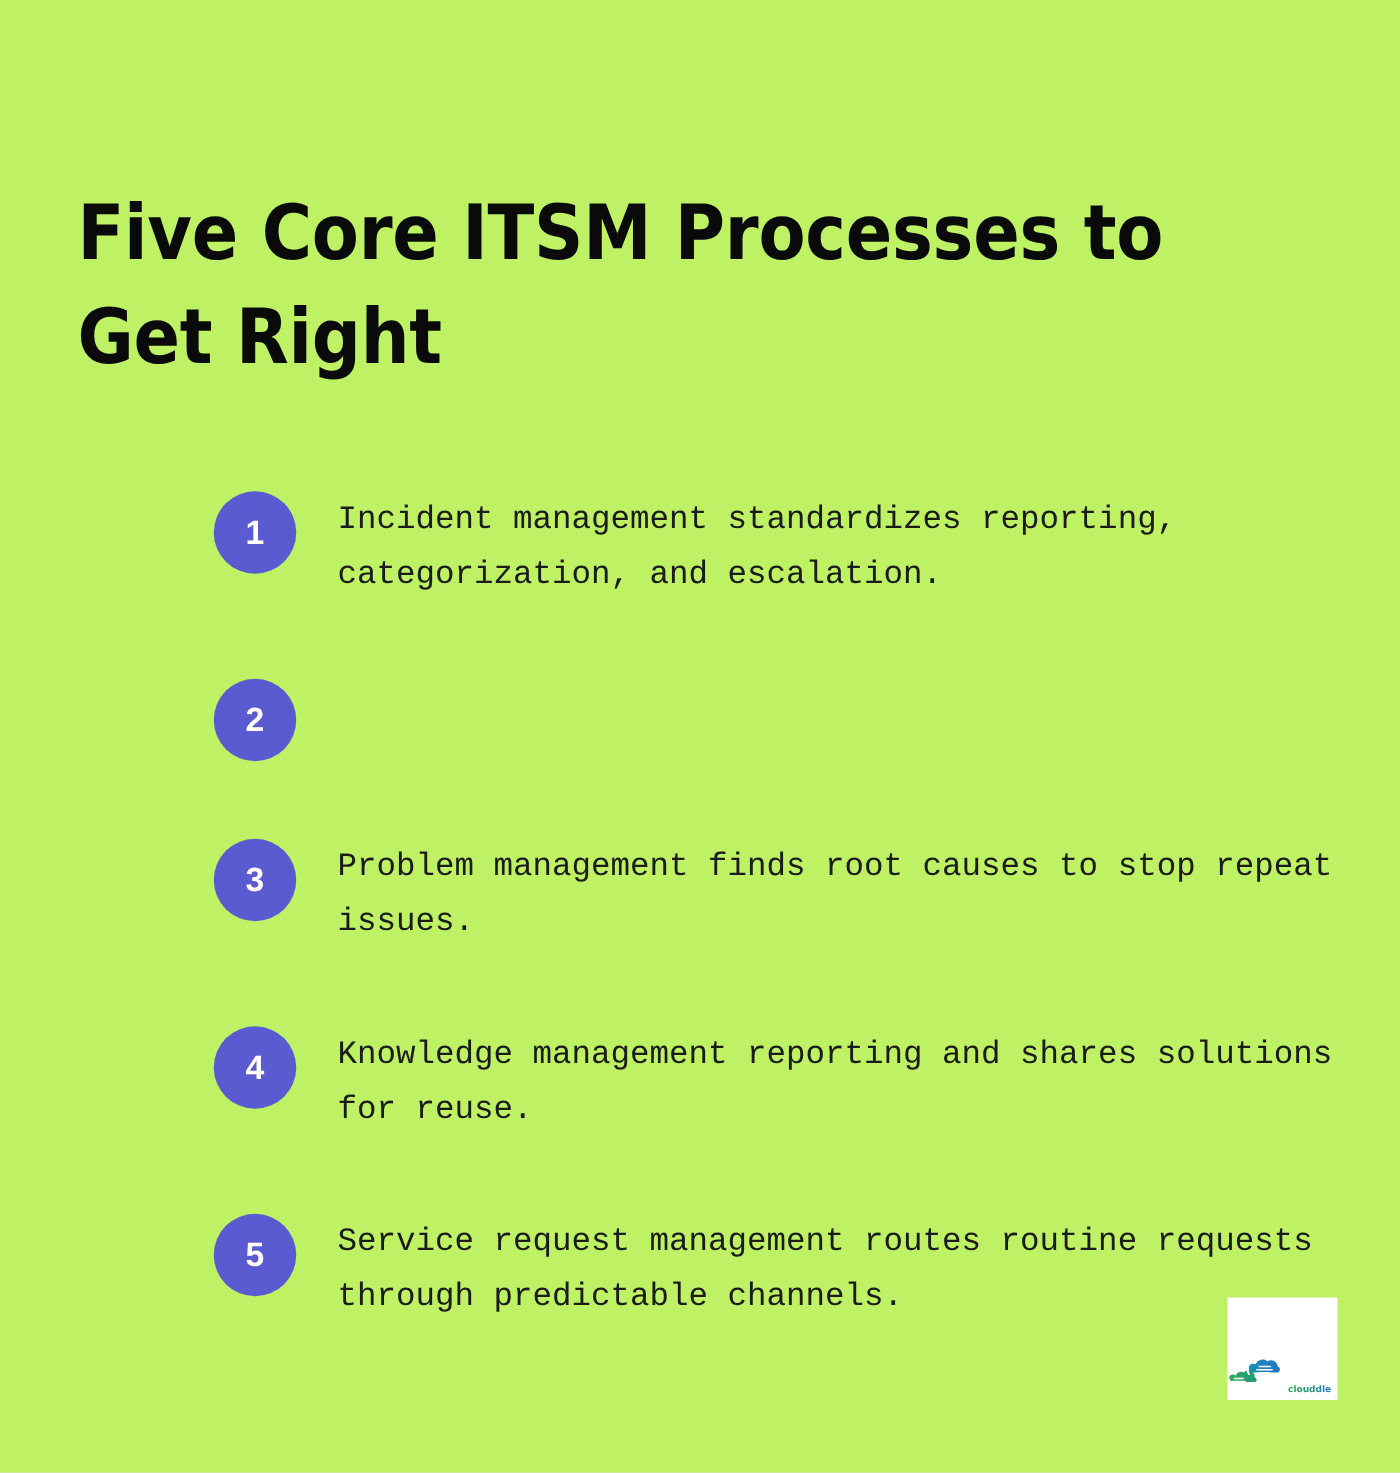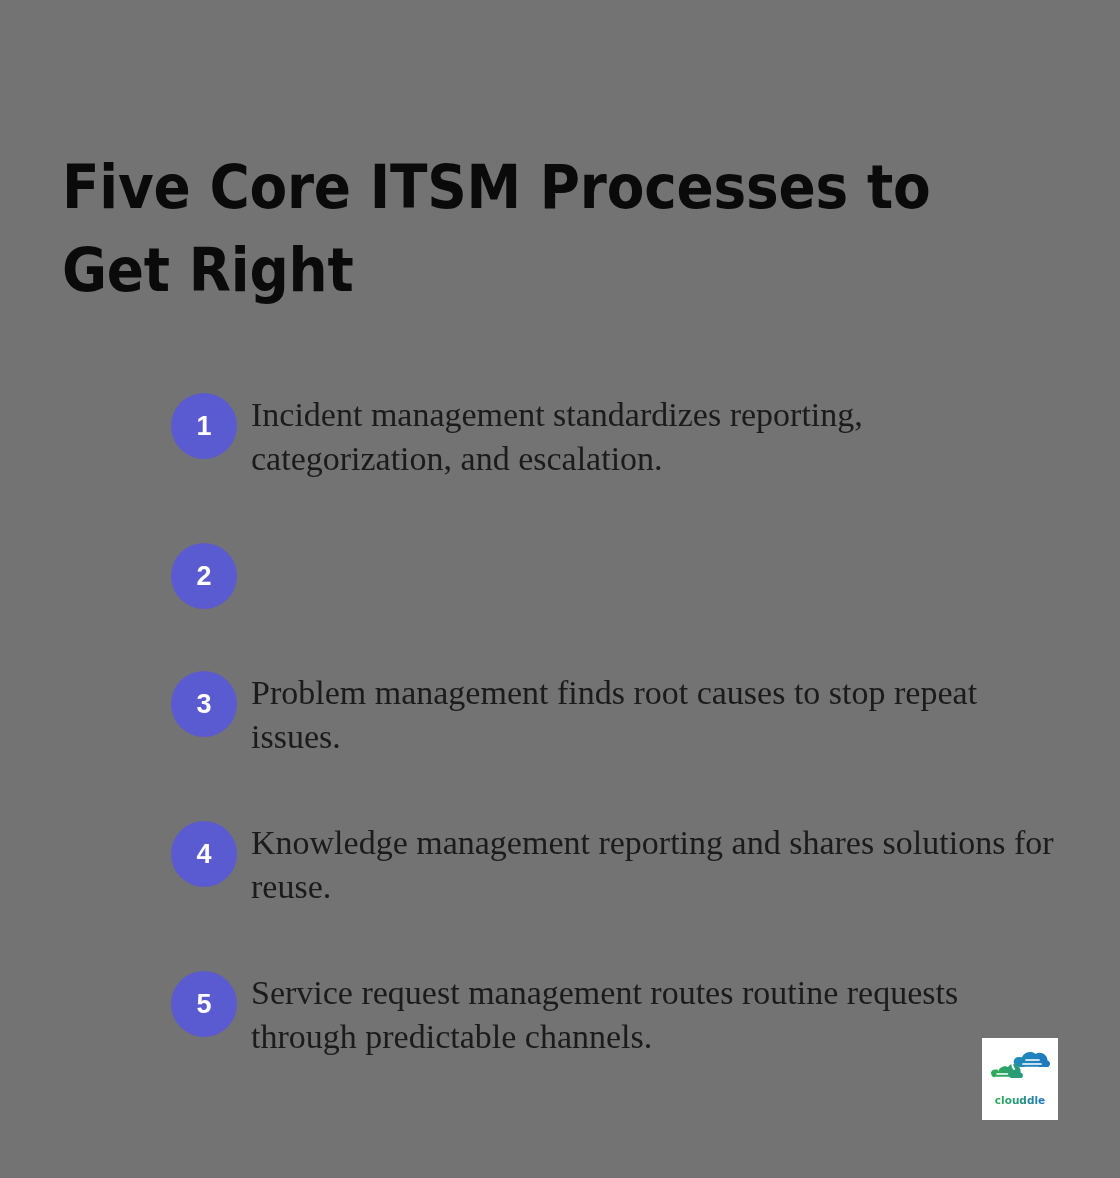--- a/index.html
+++ b/index.html
@@ -12,21 +12,21 @@
     background: #dedfe0;
     font-family: "Liberation Sans", sans-serif;
     overflow: hidden;
     position: relative;
   }
 
   .canvas {
     position: relative;
     width: 1120px;
     height: 1178px;
-    background: #737373;
+    background: #bef264;
   }
 
   
   .title {
     position: absolute;
     left: 62px;
     top: 104px;
     width: 920px;
     font-family: "DejaVu Sans Condensed", "Liberation Sans Narrow", "Liberation Sans", sans-serif;
     font-size: 61px;
@@ -70,41 +70,41 @@
     font-size: 27px;
     font-weight: bold;
     line-height: 1;
     margin-top: 0px;
     box-sizing: border-box;
     user-select: none;
   }
 
   .item-text {
     flex: 1 1 auto;
-    margin-left: 14px;
-    font-family: Liberation Serif, serif;
-    font-size: 34px;
+    margin-left: 33px;
+    font-family: Liberation Mono, monospace;
+    font-size: 26px;
     font-weight: normal;
     line-height: 44px;
     color: #1b1b1b;
     padding-top: 0px;
     max-width: 820px;
   }
 
   
   .logo-box {
     position: absolute;
     left: 982px;
     top: 1038px;
-    width: 76px;
+    width: 88px;
     height: 82px;
     background: #ffffff;
     display: flex;
-    flex-direction: column;
-    align-items: center;
+    flex-direction: row;
+    align-items: flex-end;
     justify-content: center;
     padding: 0;
     box-sizing: border-box;
   }
   .logo-mark {
     width: 62px;
     height: 40px;
     display: block;
   }
   .logo-word {

